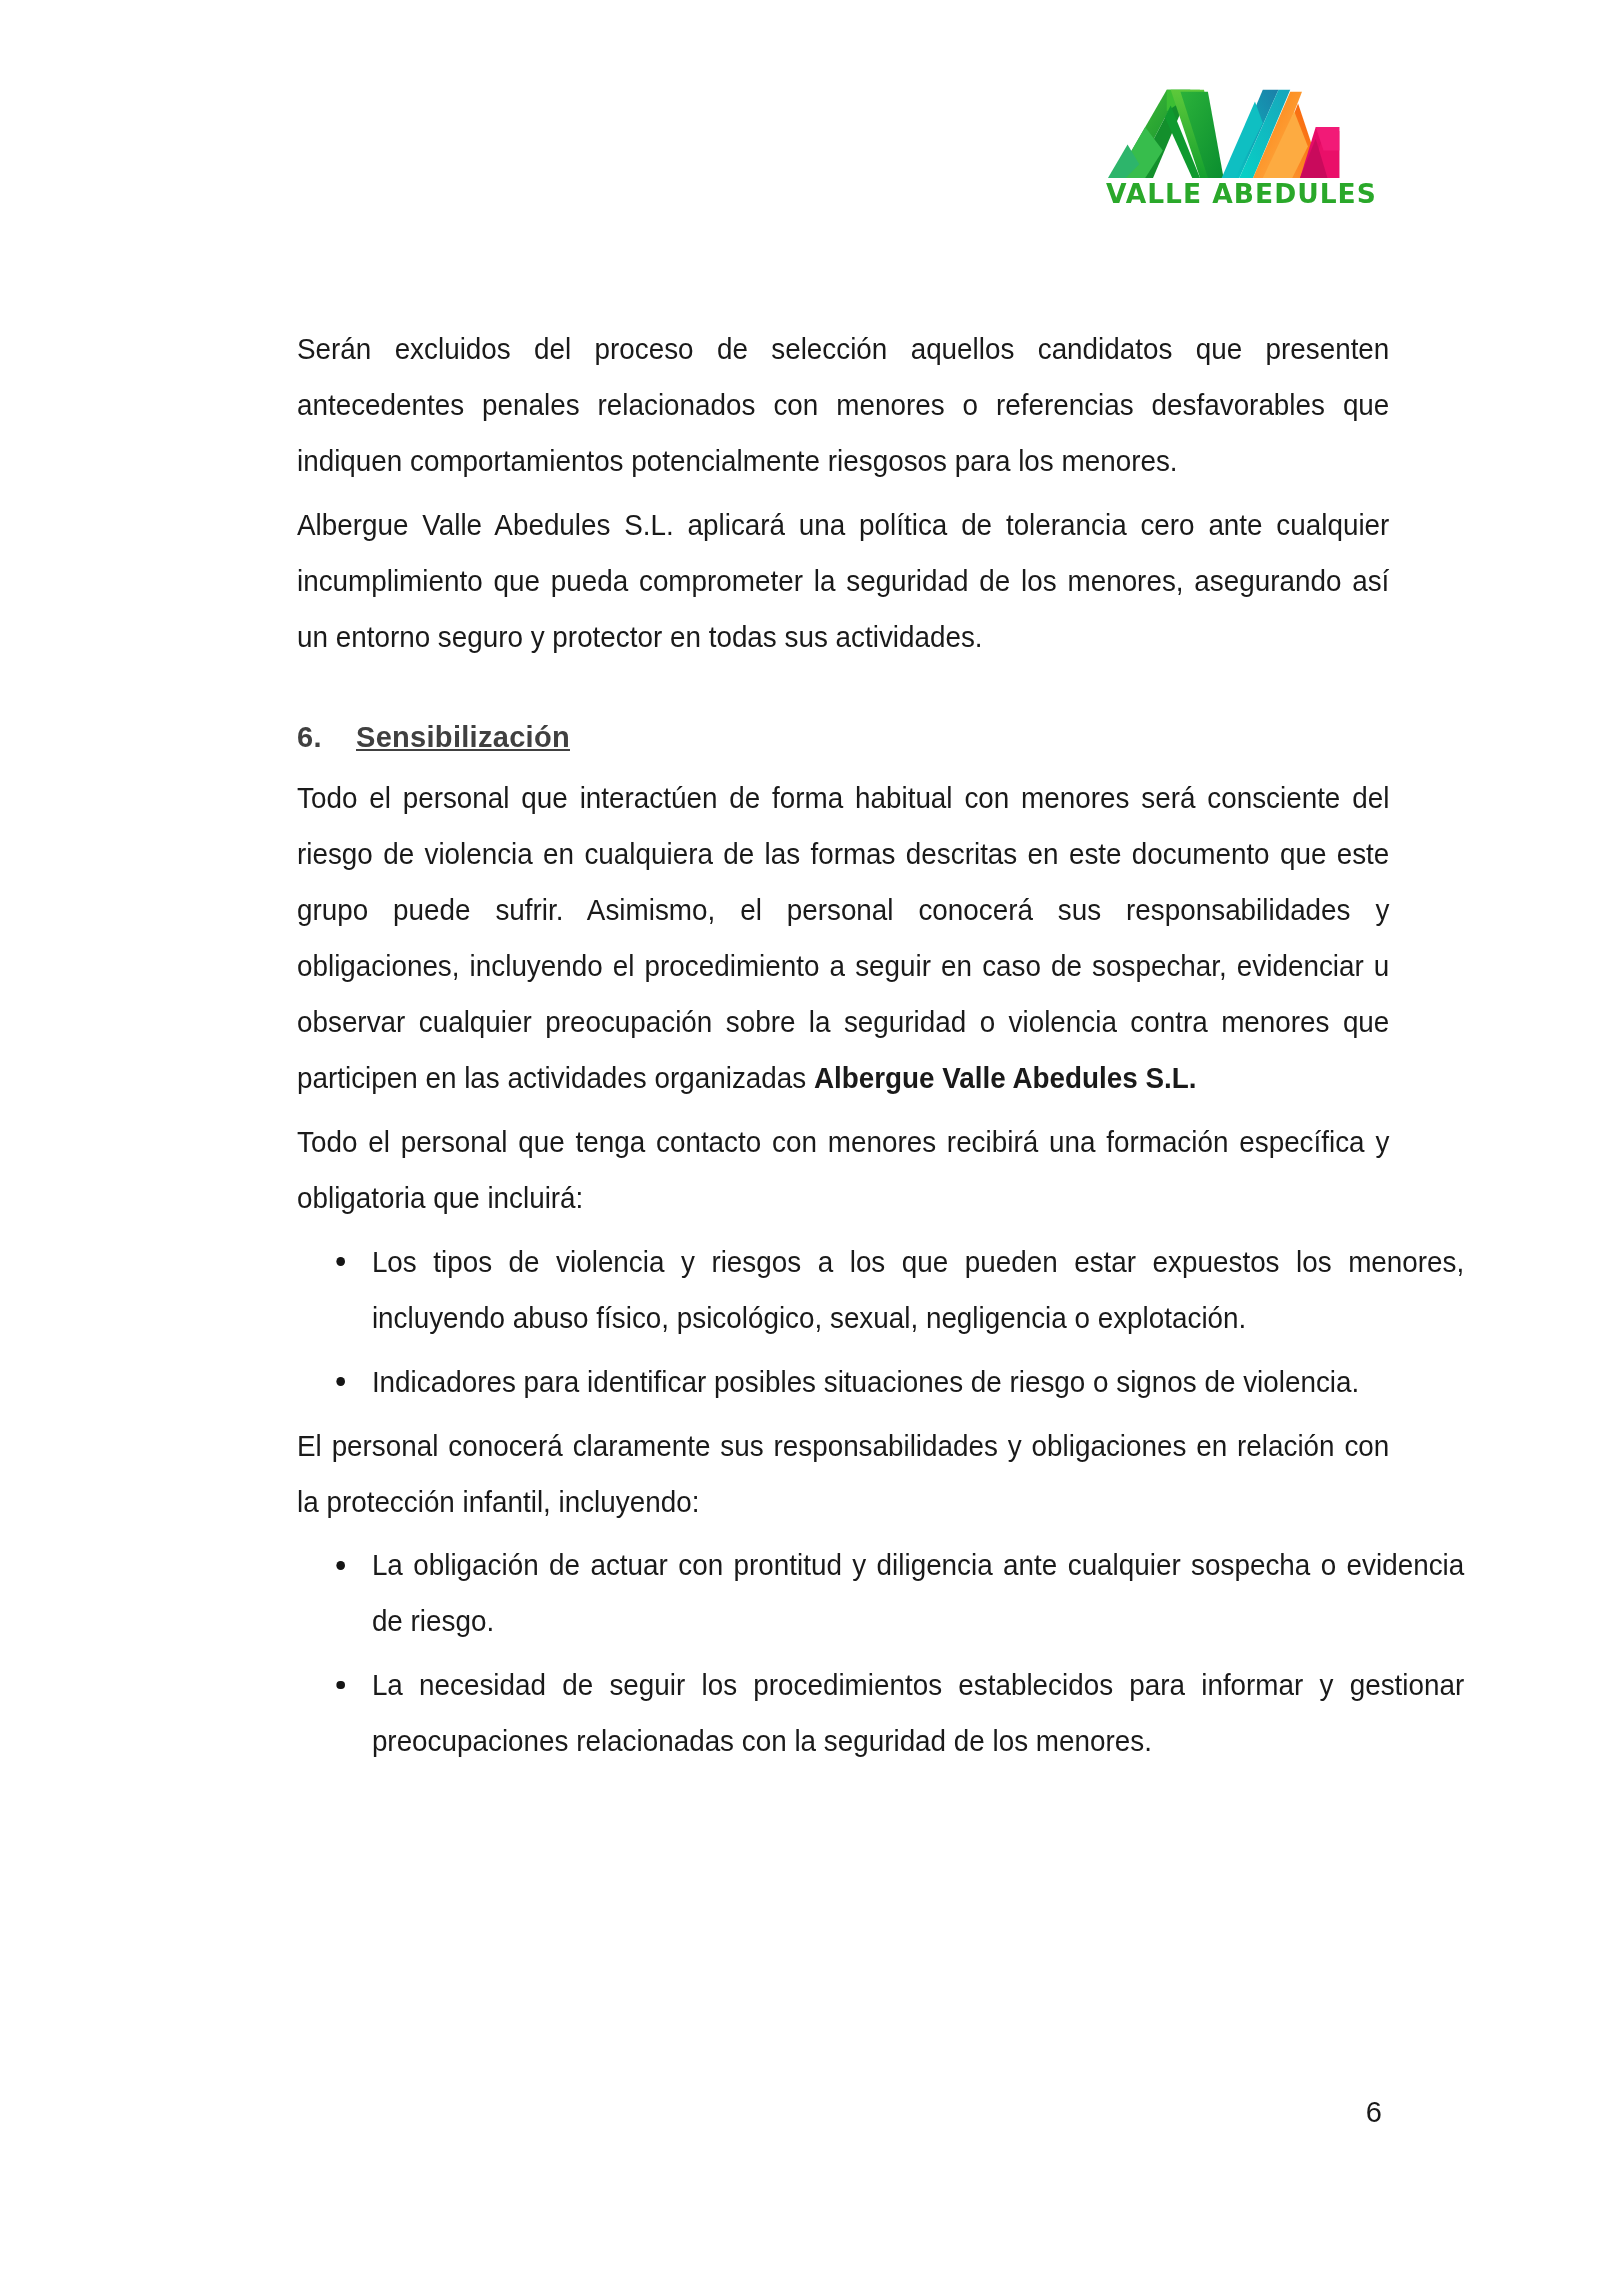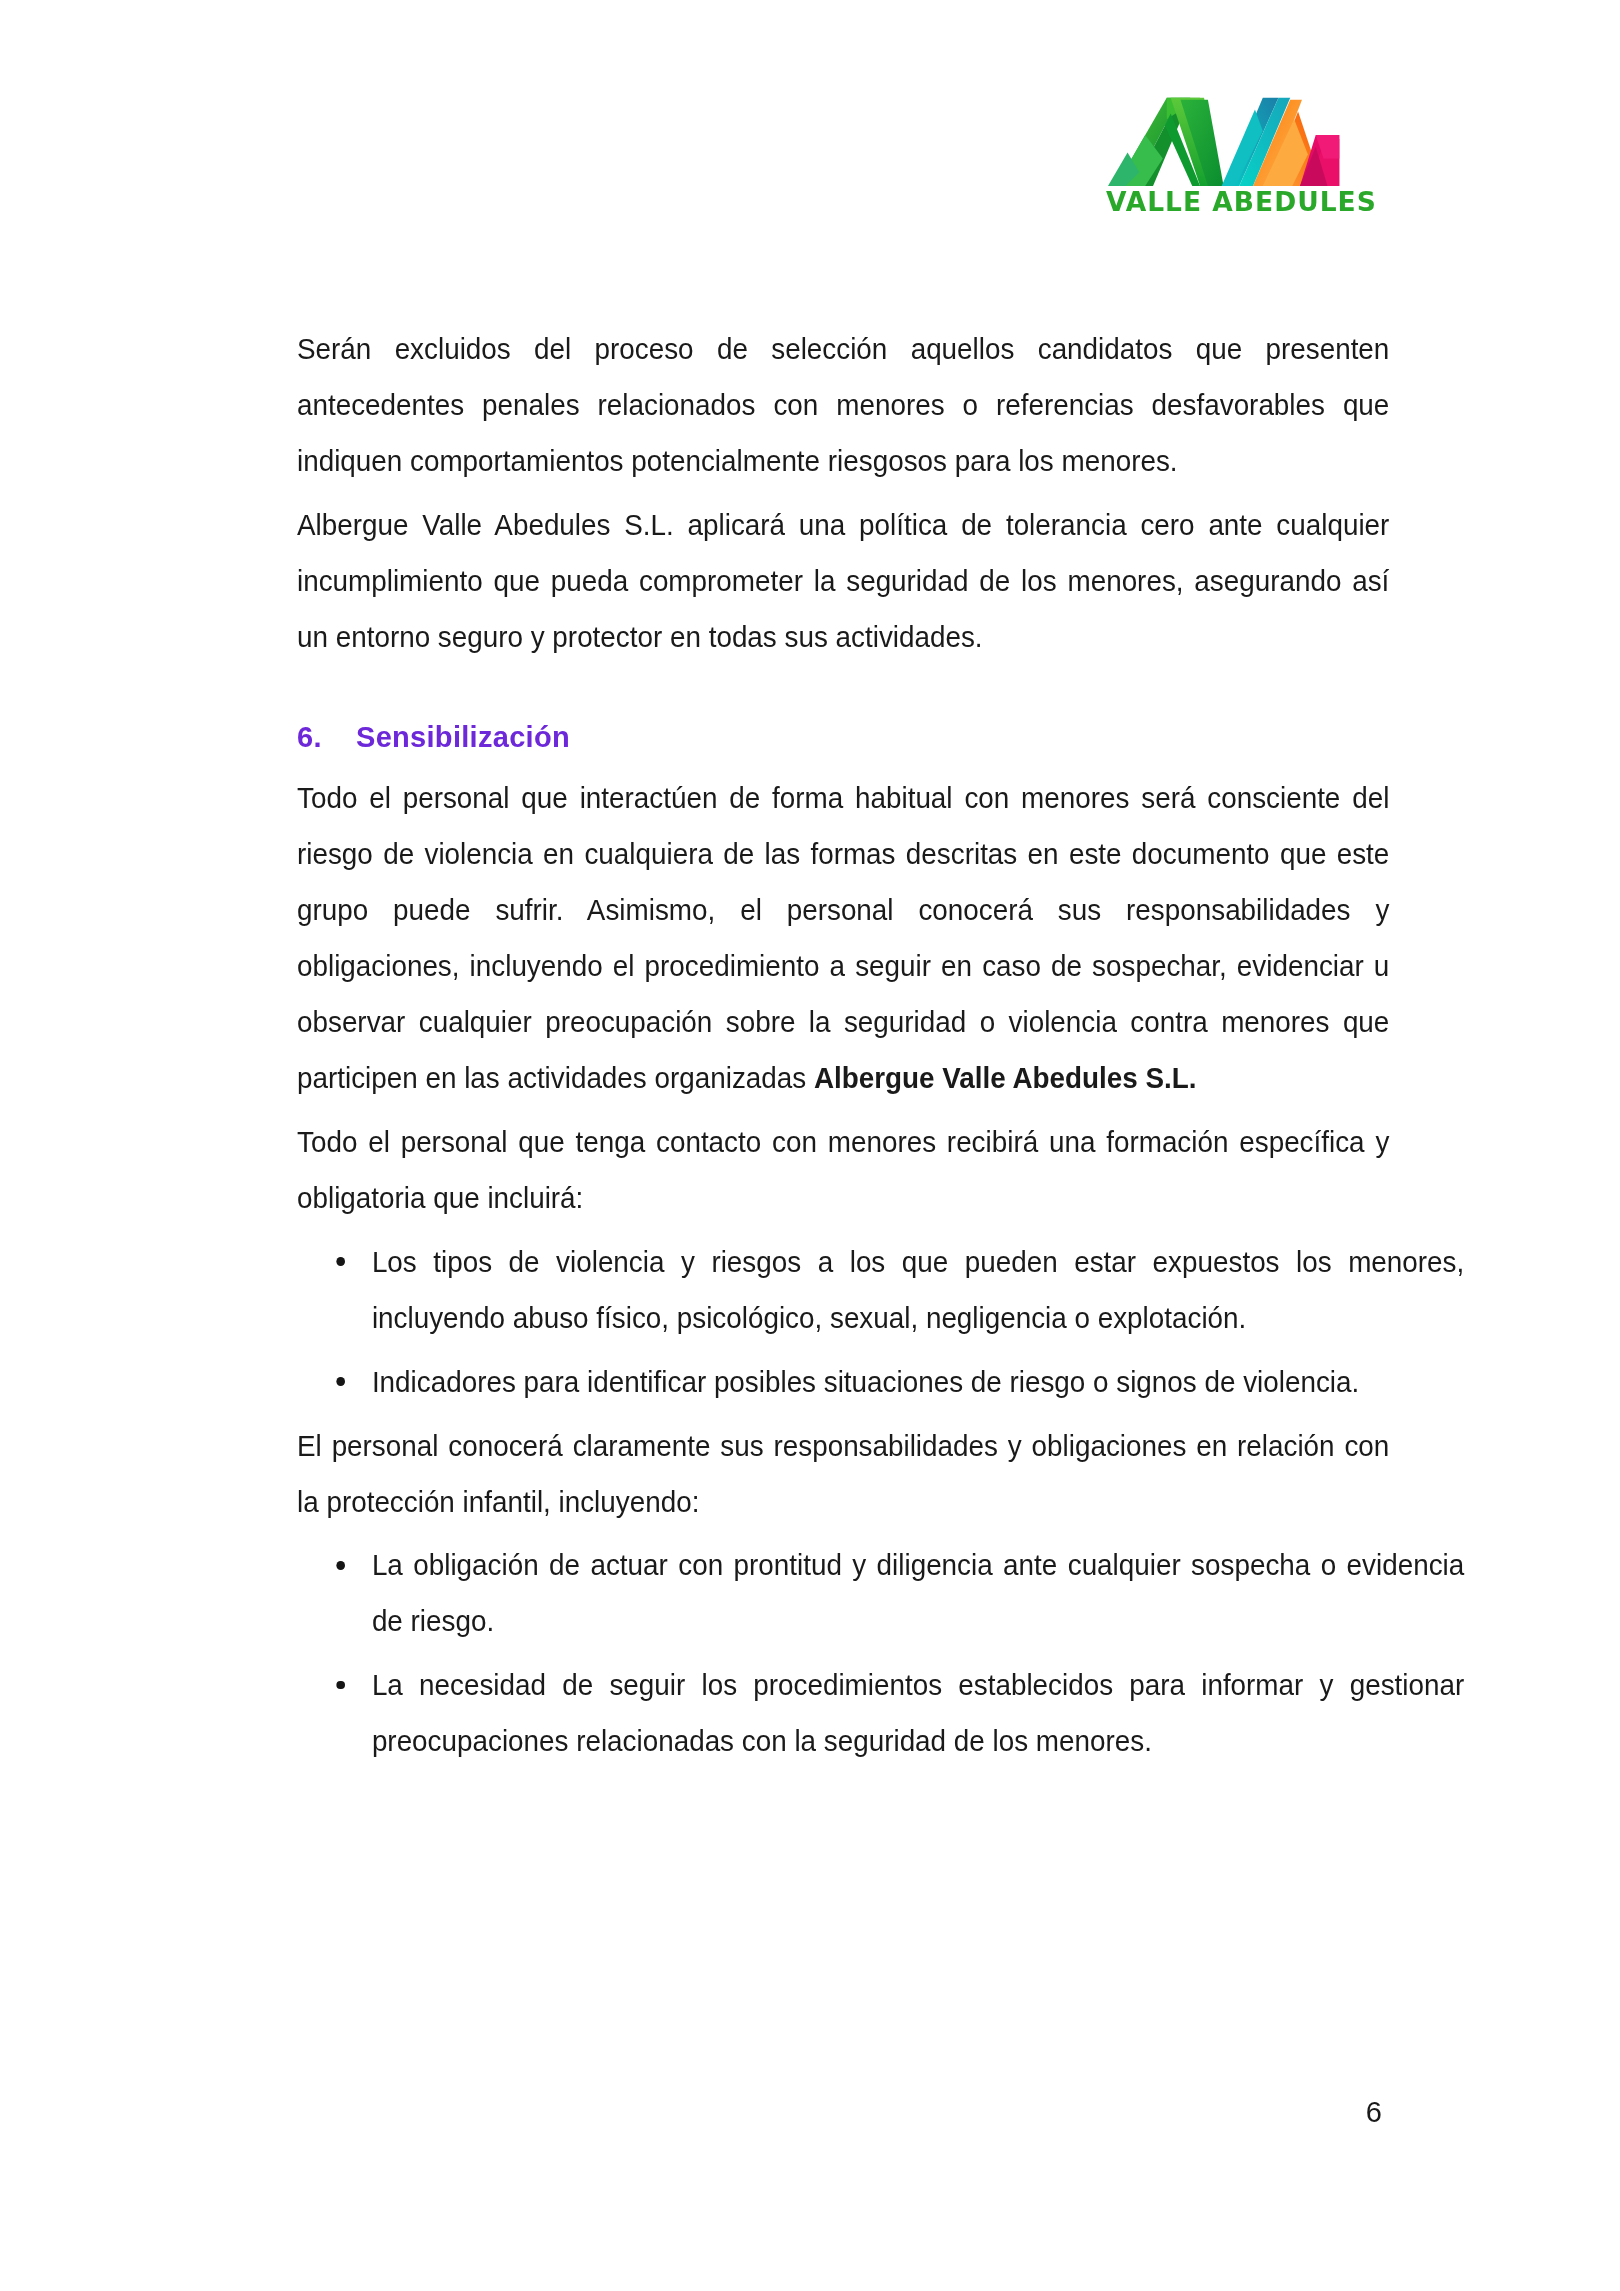--- a/index.html
+++ b/index.html
@@ -15,21 +15,21 @@
     width: 1620px;
     height: 2292px;
     background: #ffffff;
     overflow: hidden;
     box-sizing: border-box;
   }
 
   
   .logo-block {
     position: absolute;
-    top: 76px;
+    top: 68px;
     left: 1106px;
     width: 245px;
     height: 157px;
   }
   .logo-mark {
     display: block;
     width: 245px;
     height: 116px;
   }
   .logo-wordmark {
@@ -63,24 +63,25 @@
     transform-origin: left top;
     width: 104.2%;
   }
 
   .spacer-lg { height: 43px; }
 
   h2.heading {
     font-family: "Liberation Sans", sans-serif;
     font-size: 29px;
     font-weight: 700;
-    color: #6d28d9;
+    color: #404040;
     margin: 0 0 11.8px 0;
     line-height: 43px;
     letter-spacing: 0.3px;
+    text-decoration: underline;
   }
   h2.heading .num { display: inline-block; width: 59px; }
 
   strong.b { font-weight: 700; }
 
   
   .bullet-list {
     list-style: none;
     margin: 0;
     padding: 0;

